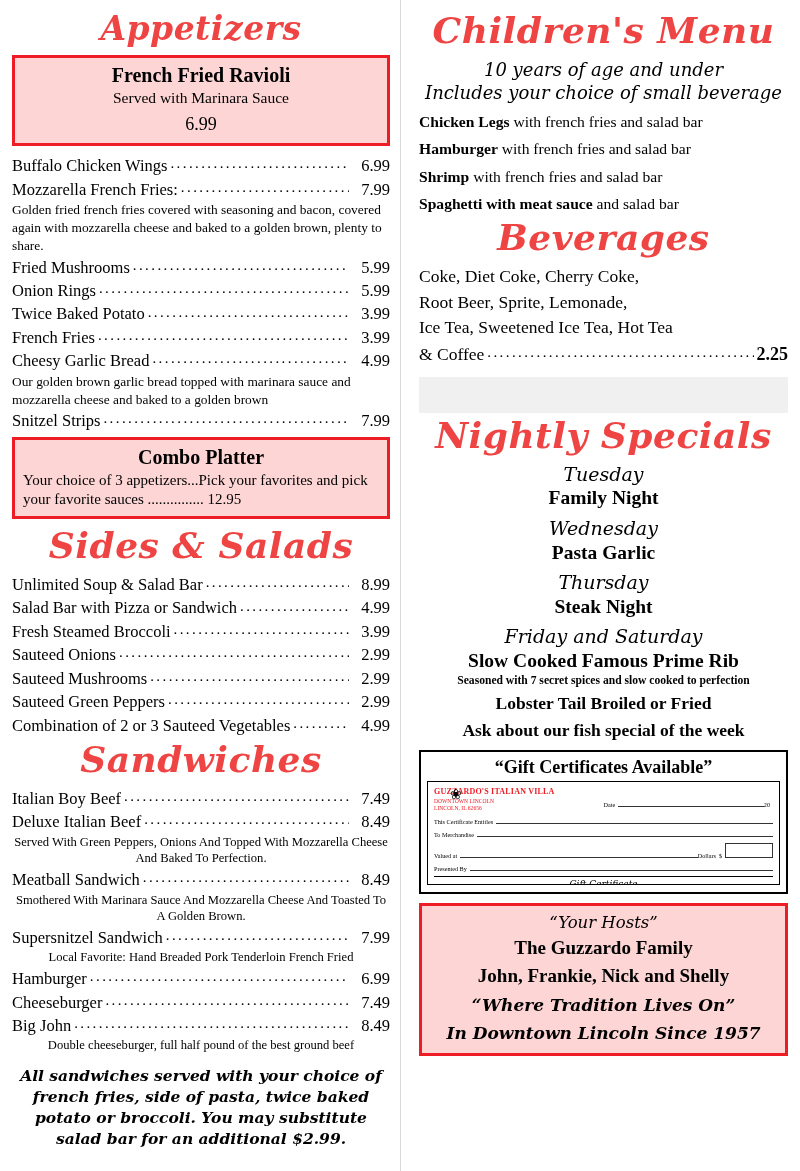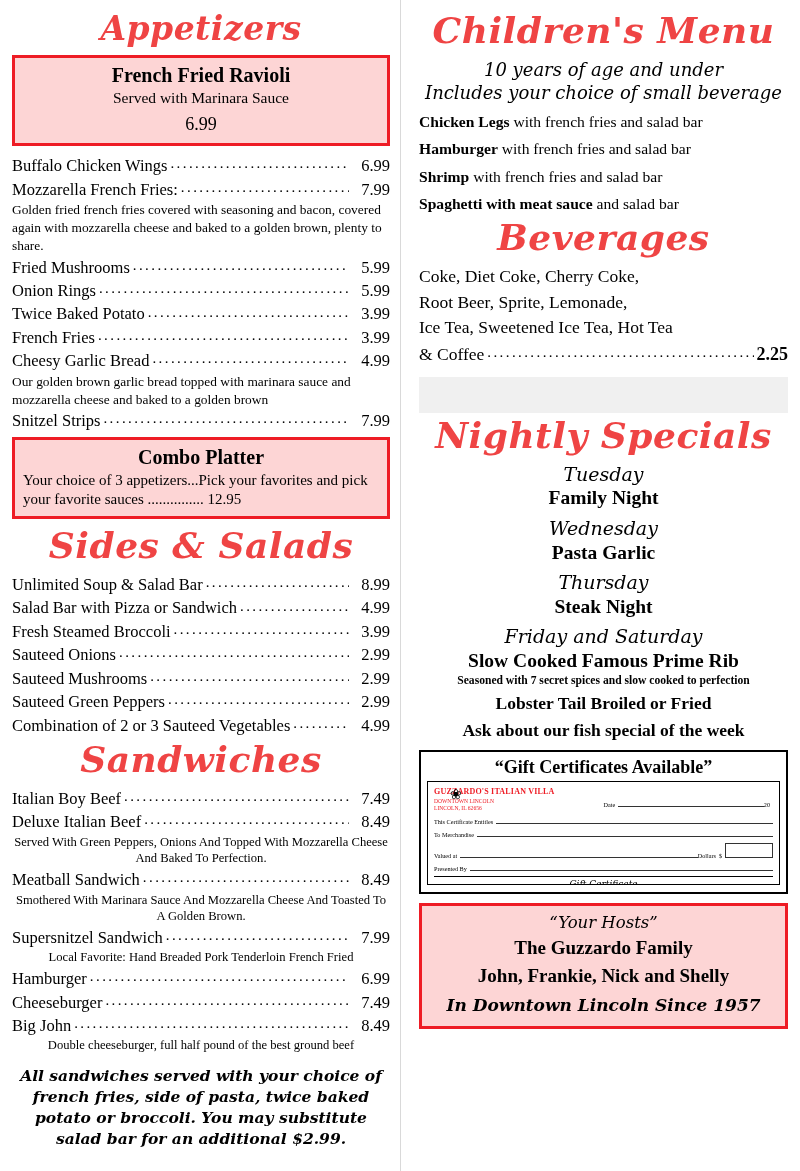--- a/index.html
+++ b/index.html
@@ -566,17 +566,18 @@
           <span class="cert-rule"></span>
         </div>
         <div class="cert-script">Gift Certificate</div>
       </div>
     </div>
 
     <div class="hosts-box">
       <div class="hosts-quote">“Your Hosts”</div>
       <div class="hosts-name">The Guzzardo Family</div>
       <div class="hosts-name">John, Frankie, Nick and Shelly</div>
+      <div class="hosts-tag">“Where Tradition Lives On”</div>
       <div class="hosts-tag">In Downtown Lincoln Since 1957</div>
     </div>
 
   </div>
 </div>
 
 </body></html>

